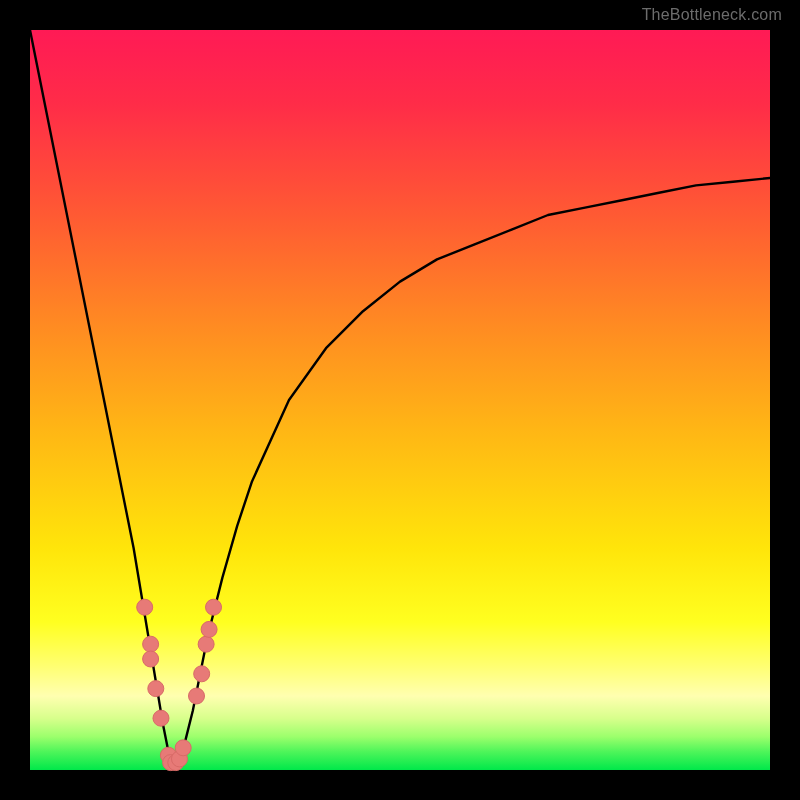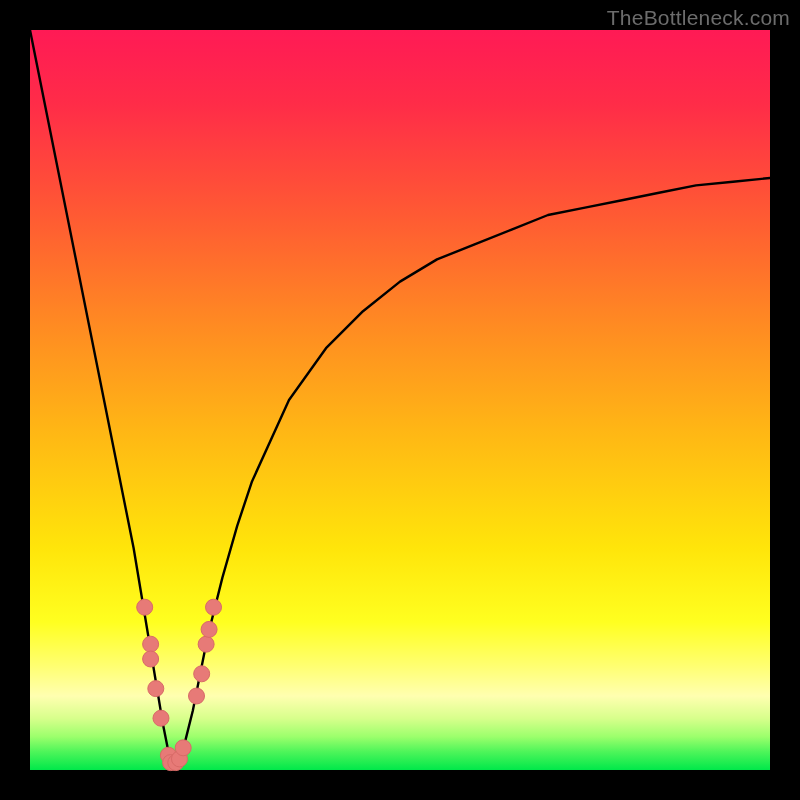--- a/index.html
+++ b/index.html
@@ -15,23 +15,23 @@
     position: relative;
     width: 800px;
     height: 800px;
   }
   svg {
     display: block;
   }
   #watermark {
     position: absolute;
     top: 6px;
-    right: 10px;
+    right: 18px;
     color: #6c6c6c;
-    font-size: 21px;
+    font-size: 16px;
     letter-spacing: 0.2px;
     user-select: none;
   }
 </style>
 </head>
 <body>
 
 <div id="chart-root">
   <svg id="svg-root" width="800" height="800" viewBox="0 0 800 800">
       <defs>

